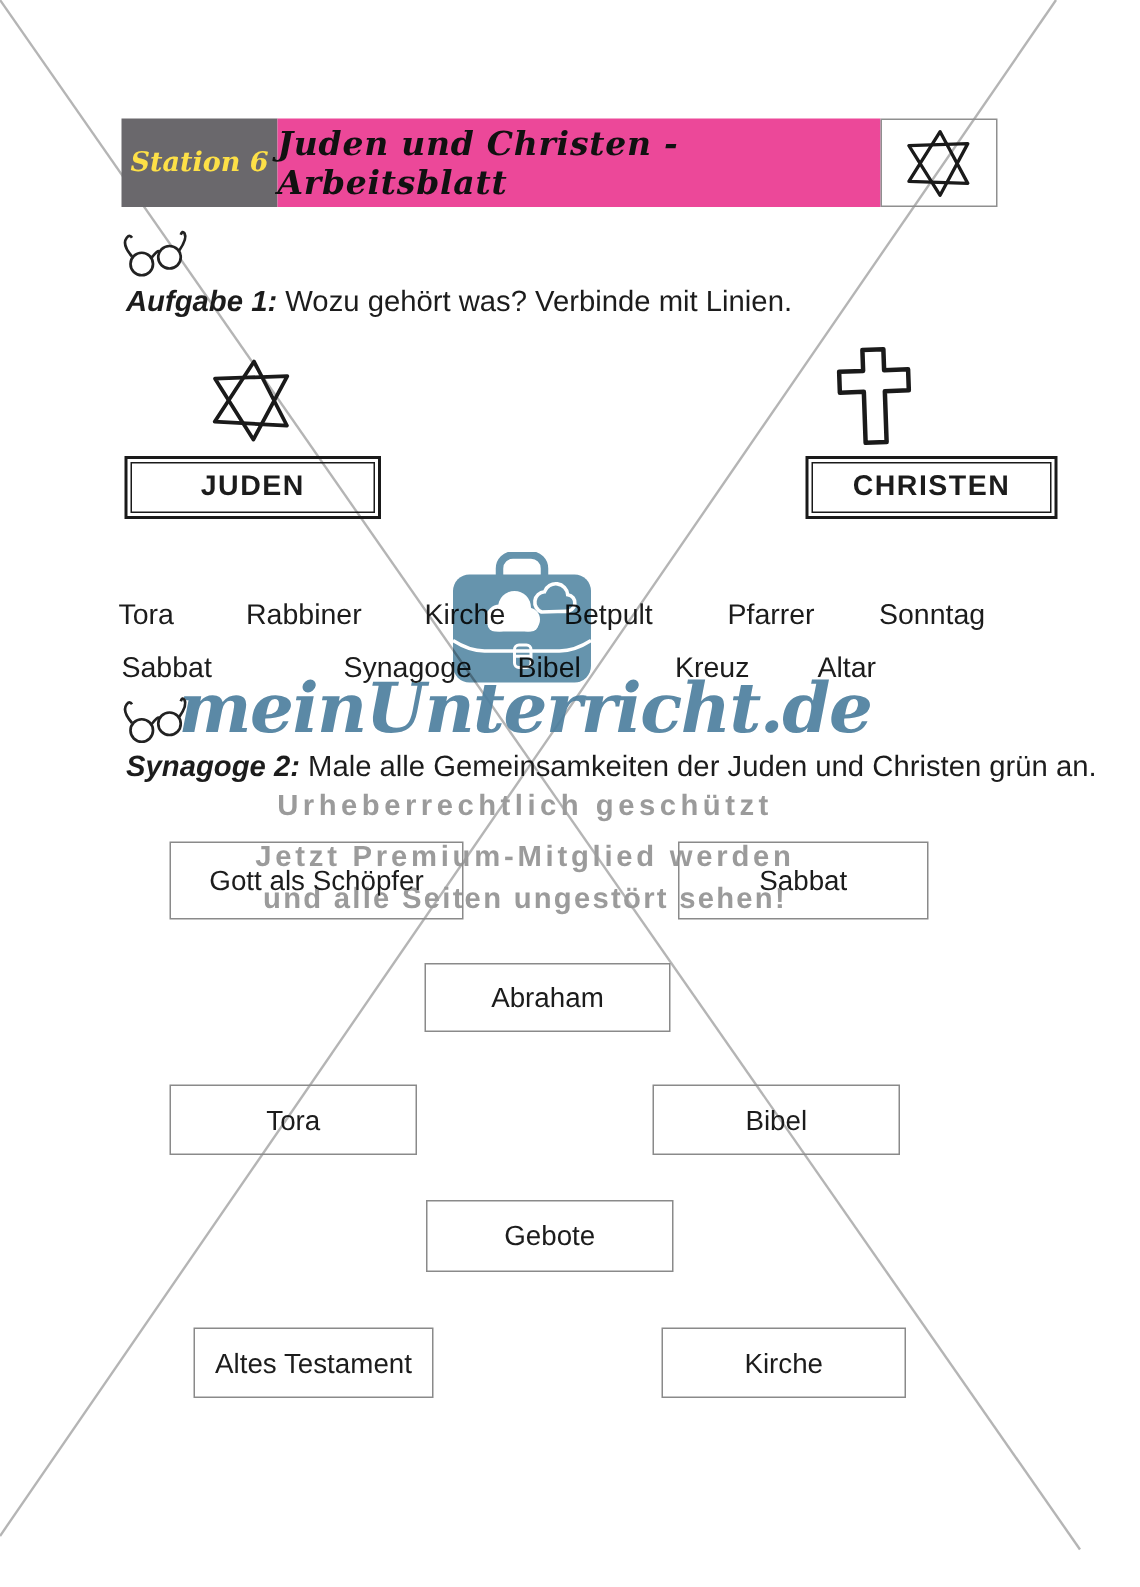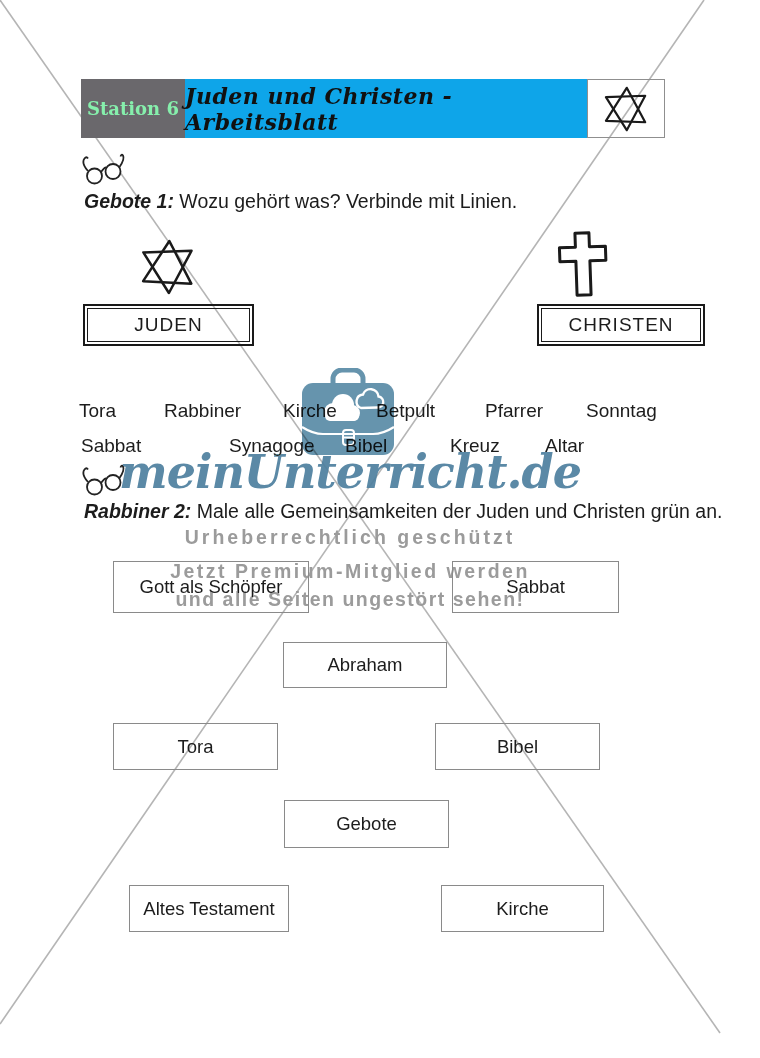--- a/index.html
+++ b/index.html
@@ -4,34 +4,34 @@
 <style>
   html,body{margin:0;padding:0;background:#fff;}
   .page{position:relative;width:760px;height:1058px;background:#ffffff;overflow:hidden;
         font-family:"Liberation Sans",sans-serif;color:#1c1c1c;}
   .abs{position:absolute;}
   svg{display:block;}
 
   
   .header-band{position:absolute;left:81px;top:79px;width:584px;height:59px;display:flex;z-index:1;}
   .station-box{width:104px;height:100%;background:#6a686c;display:flex;align-items:center;justify-content:center;}
-  .station-label{color:#86efac;font-family:"DejaVu Serif",serif;font-weight:bold;font-size:18px;}
-  .title-box{flex:1;height:100%;background:#0ea5e9;display:flex;align-items:center;justify-content:center;}
+  .station-label{color:#fde047;font-family:"DejaVu Serif",serif;font-style:italic;font-weight:bold;font-size:18px;}
+  .title-box{flex:1;height:100%;background:#ec4899;display:flex;align-items:center;justify-content:center;}
   .title-label{color:#111;font-family:"DejaVu Serif",serif;font-style:italic;font-weight:bold;font-size:22px;letter-spacing:.5px;}
   .starhdr-box{width:78px;height:100%;background:transparent;border:1px solid #8f8f8f;box-sizing:border-box;
                display:flex;align-items:center;justify-content:center;}
 
   
   .task-line{position:absolute;left:84px;font-size:19.5px;z-index:1;white-space:nowrap;}
   .task-label{font-weight:bold;font-style:italic;}
 
   
   .dbl-box{position:absolute;border:2.5px solid #1a1a1a;padding:2px;z-index:1;box-sizing:border-box;}
   .dbl-inner{border:1.5px solid #1a1a1a;width:100%;height:100%;box-sizing:border-box;
-             display:flex;align-items:center;justify-content:center;font-size:19px;letter-spacing:1px;}
+             display:flex;align-items:center;justify-content:center;font-size:19px;letter-spacing:1px;font-weight:bold;}
 
   
   .word{position:absolute;font-size:19px;z-index:1;white-space:nowrap;}
 
   
   .a2-box{position:absolute;border:1px solid #8a8a8a;background:transparent;z-index:1;box-sizing:border-box;
           display:flex;align-items:center;justify-content:center;font-size:18.5px;}
 
   
   .wm{position:absolute;left:-30px;width:760px;text-align:center;pointer-events:none;
@@ -73,21 +73,21 @@
 
   <svg class="abs" style="left:80px;top:150px;z-index:1" width="52" height="38" viewBox="0 0 52 38">
     <circle cx="14.5" cy="26" r="7.5" fill="#fff" stroke="#222" stroke-width="1.8"></circle>
     <circle cx="33" cy="21.5" r="7.5" fill="#fff" stroke="#222" stroke-width="1.8"></circle>
     <path d="M20.8,22.2 Q25,16.5 26.4,17.6" fill="none" stroke="#222" stroke-width="1.8"></path>
     <path d="M8,21 Q1,13 4.5,8.5 Q6.5,6 8,8.5" fill="none" stroke="#222" stroke-width="1.8"></path>
     <path d="M39.5,17 Q45,9 43,5.5 Q41.5,3.5 40.5,6.5" fill="none" stroke="#222" stroke-width="1.8"></path>
   </svg>
 
   <div class="task-line" style="top:190px;">
-    <span class="task-label">Gebote 1:</span>
+    <span class="task-label">Aufgabe 1:</span>
     <span>Wozu gehört was? Verbinde mit Linien.</span>
   </div>
 
   <svg class="abs" style="left:141px;top:238px;z-index:1" width="54" height="58" viewBox="0 0 56 60">
     <path d="M28,3 L53,46 L3,46 Z" fill="none" stroke="#1a1a1a" stroke-width="2.6" stroke-linejoin="round" transform="rotate(3 28 30)"></path>
     <path d="M28,57 L3,14 L53,14 Z" fill="none" stroke="#1a1a1a" stroke-width="2.6" stroke-linejoin="round" transform="rotate(-2 28 30)"></path>
   </svg>
 
   <svg class="abs" style="left:557px;top:230px;z-index:1" width="52" height="70" viewBox="0 0 52 68">
     <path d="M19,2 H33 V16 H49 V30 H33 V64 H19 V30 H3 V16 H19 Z" fill="#fff" stroke="#1a1a1a" stroke-width="3" stroke-linejoin="round" transform="rotate(-2 26 33)"></path>
@@ -130,21 +130,21 @@
 
   <svg class="abs" style="left:80px;top:461px;z-index:1" width="52" height="38" viewBox="0 0 52 38">
     <circle cx="14.5" cy="26" r="7.5" fill="#fff" stroke="#222" stroke-width="1.8"></circle>
     <circle cx="33" cy="21.5" r="7.5" fill="#fff" stroke="#222" stroke-width="1.8"></circle>
     <path d="M20.8,22.2 Q25,16.5 26.4,17.6" fill="none" stroke="#222" stroke-width="1.8"></path>
     <path d="M8,21 Q1,13 4.5,8.5 Q6.5,6 8,8.5" fill="none" stroke="#222" stroke-width="1.8"></path>
     <path d="M39.5,17 Q45,9 43,5.5 Q41.5,3.5 40.5,6.5" fill="none" stroke="#222" stroke-width="1.8"></path>
   </svg>
 
   <div class="task-line" style="top:500px;">
-    <span class="task-label">Rabbiner 2:</span>
+    <span class="task-label">Synagoge 2:</span>
     <span>Male alle Gemeinsamkeiten der Juden und Christen grün an.</span>
   </div>
 
   <div class="a2-box" style="left:113px;top:561px;width:196px;height:52px;">
     <span>Gott als Schöpfer</span>
   </div>
   <div class="a2-box" style="left:452px;top:561px;width:167px;height:52px;">
     <span>Sabbat</span>
   </div>
   <div class="a2-box" style="left:283px;top:642px;width:164px;height:46px;">

